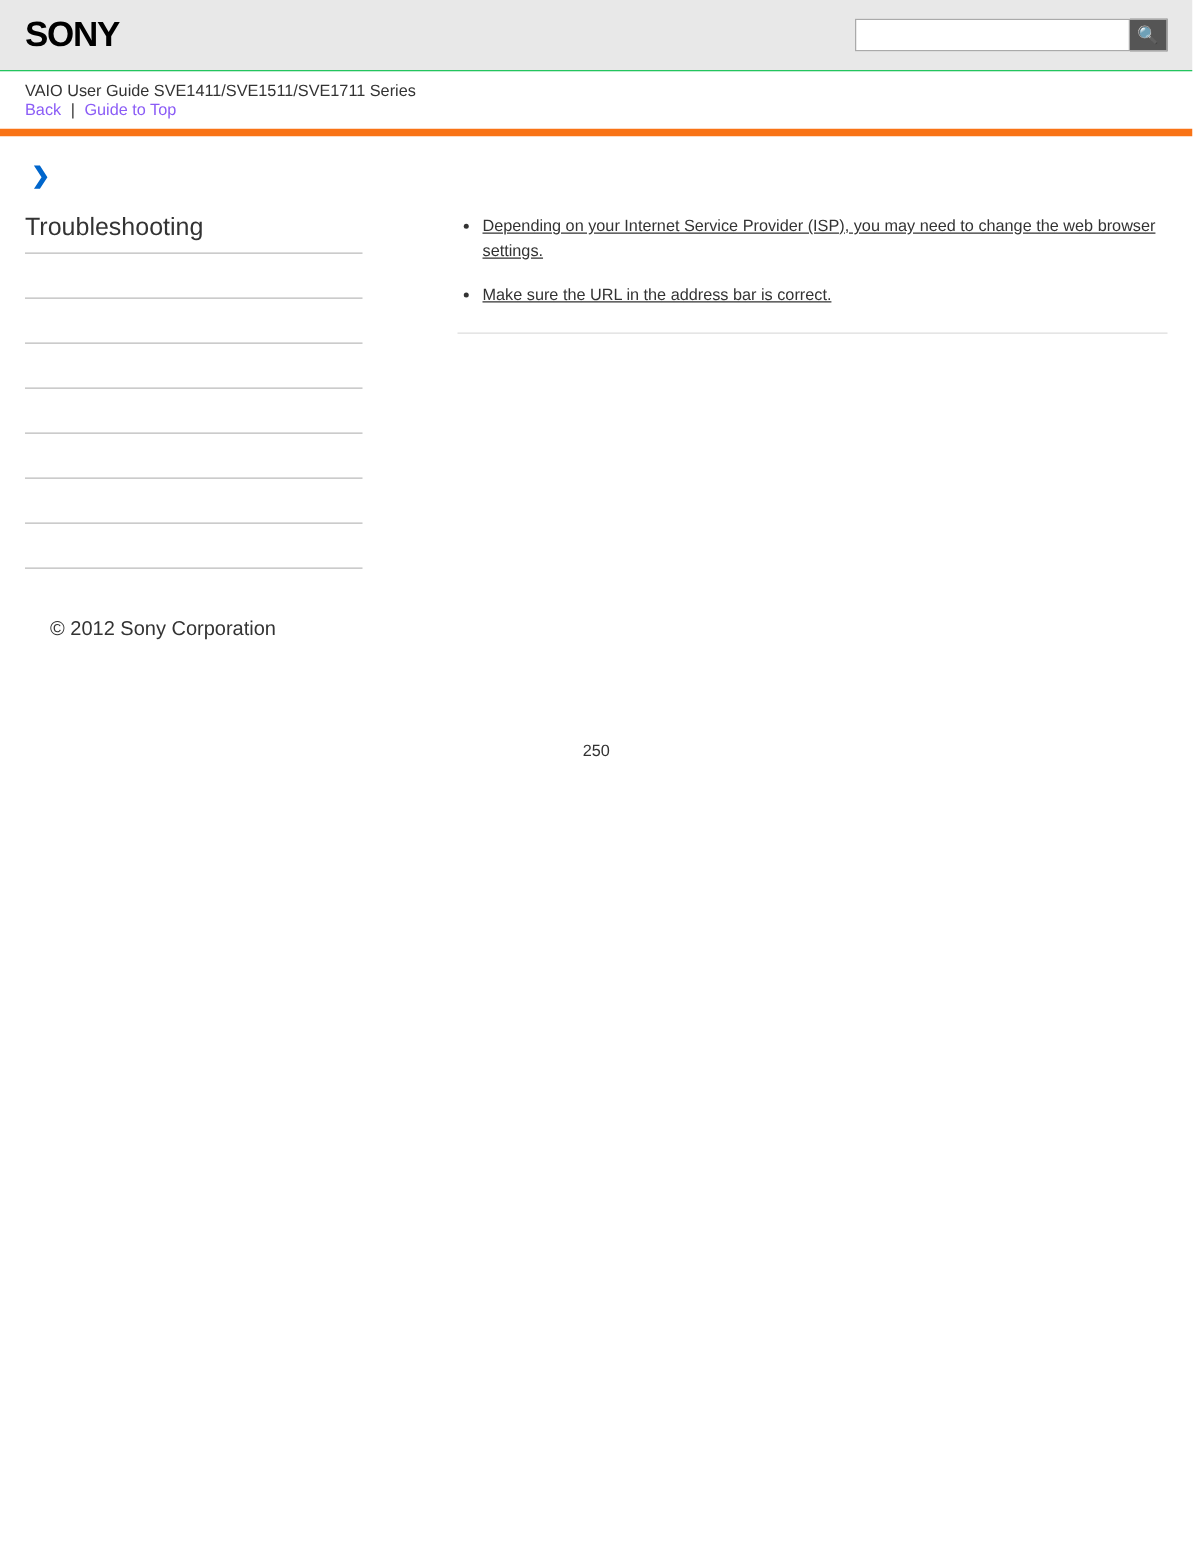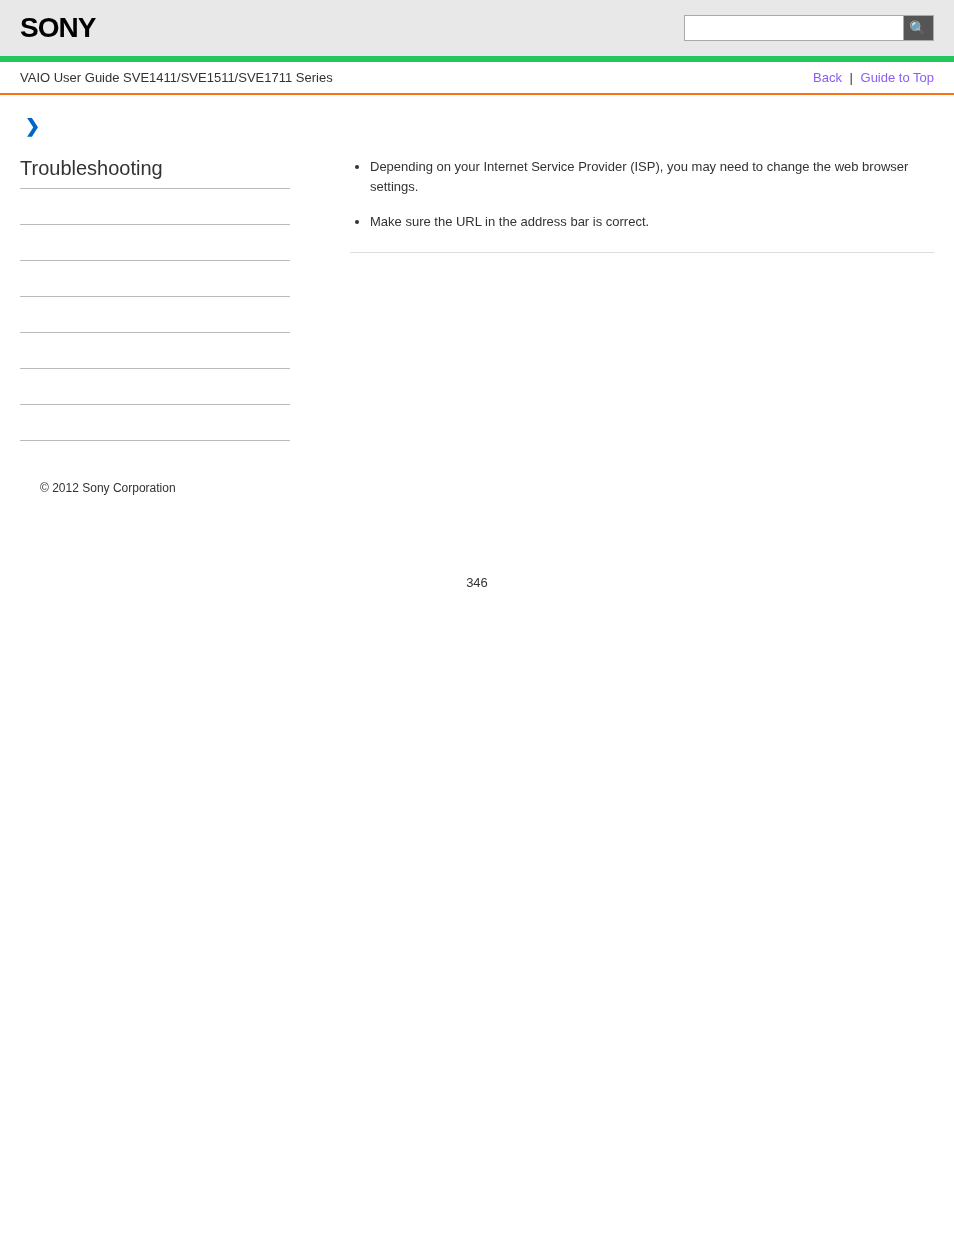--- a/index.html
+++ b/index.html
@@ -17,21 +17,21 @@
       background: #fff;
     }
 
     
     .header {
       background: #e8e8e8;
       padding: 12px 20px;
       display: flex;
       align-items: center;
       justify-content: space-between;
-      border-bottom: 6px solid #22c55e;
+      border-bottom: 1px solid #22c55e;
     }
 
     .sony-logo {
       font-size: 28px;
       font-weight: bold;
       color: #000;
       letter-spacing: -1px;
       font-family: Arial, Helvetica, sans-serif;
     }
 
@@ -61,21 +61,22 @@
       justify-content: center;
       color: #fff;
       font-size: 14px;
     }
 
     
     .nav-bar {
       padding: 8px 20px;
       display: flex;
       justify-content: space-between;
-      border-bottom: 2px solid #f97316;
+      border-bottom: 6px solid #f97316;
+      flex-direction: column;
     }
 
     .guide-title {
       font-size: 13px;
       color: #333;
     }
 
     .nav-links {
       font-size: 13px;
     }
@@ -100,21 +101,21 @@
       color: #0066cc;
       font-size: 18px;
       font-weight: bold;
       margin-bottom: 20px;
       margin-left: 5px;
     }
 
     
     .main-layout {
       display: flex;
-      gap: 0;
+      gap: 16px;
     }
 
     
     .sidebar {
       width: 300px;
       flex-shrink: 0;
       padding-right: 30px;
     }
 
     .sidebar-title {
@@ -132,20 +133,21 @@
       font-size: 13px;
       color: #666;
       min-height: 36px;
     }
 
     
     .main-content {
       flex: 1;
       padding-left: 30px;
       border-left: none;
+      text-decoration: underline;
     }
 
     .content-list {
       list-style: disc;
       padding-left: 20px;
       margin-bottom: 0;
     }
 
     .content-list li {
       margin-bottom: 16px;
@@ -165,21 +167,21 @@
 
     .sub-text {
       margin-top: 4px;
       display: block;
     }
 
     
     .footer {
       margin-top: 40px;
       padding: 0 20px;
-      font-size: 12px;
+      font-size: 16px;
       color: #333;
     }
 
     .page-number {
       text-align: center;
       margin-top: 60px;
       font-size: 13px;
       color: #333;
     }
   </style>
@@ -235,13 +237,13 @@
     </div>
 
   </div>
 
   <div class="footer">
     <span>© 2012 Sony Corporation</span>
   </div>
 
 </div>
 
-<div class="page-number">346</div>
+<div class="page-number">250</div>
 
 </body></html>

